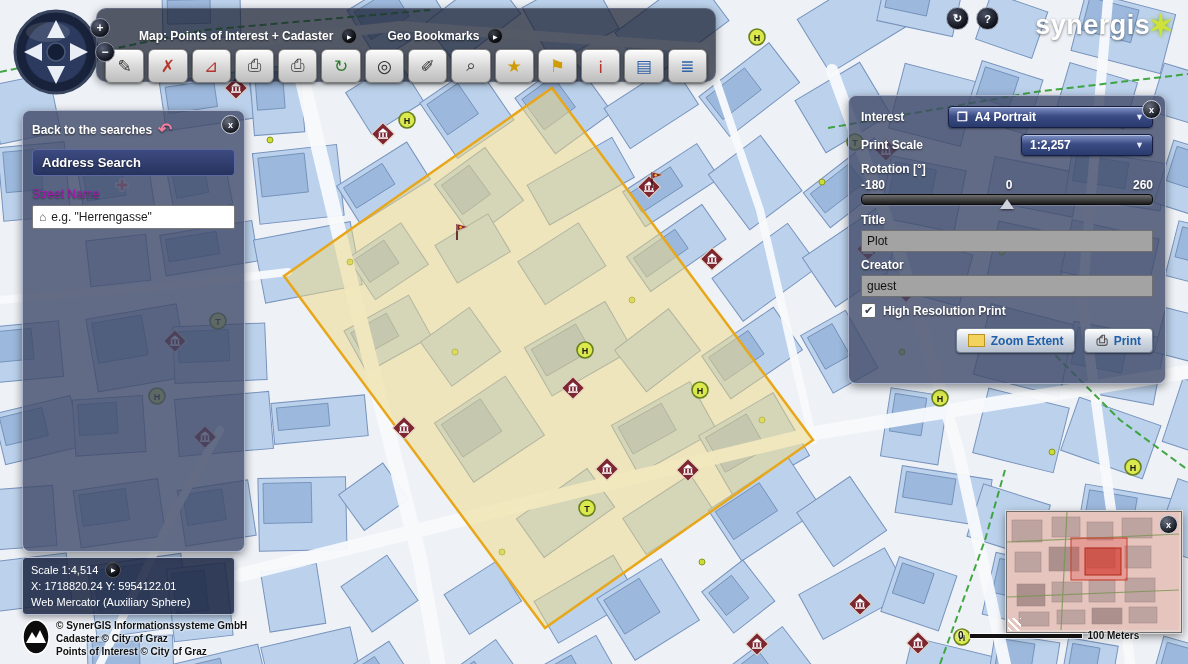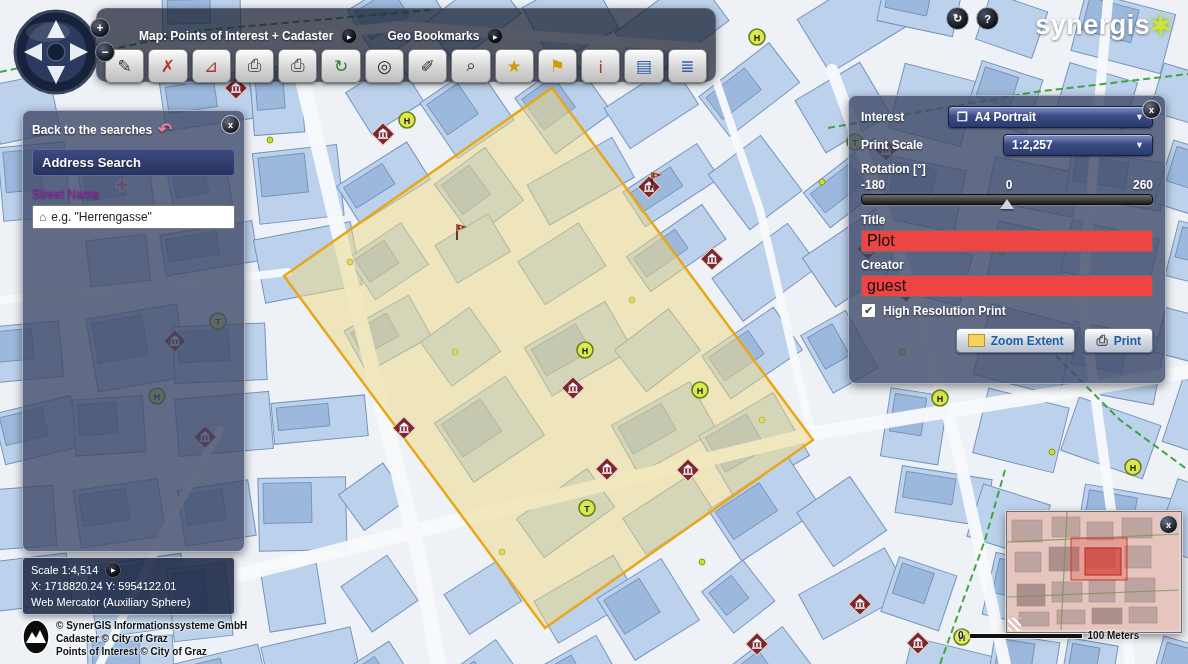--- a/index.html
+++ b/index.html
@@ -63,21 +63,21 @@
     border:1px solid #171f45;border-radius:4px;box-shadow:inset 0 1px 0 rgba(255,255,255,.45),0 1px 2px rgba(0,0,0,.4);
     color:#fff;font-size:12px;font-weight:bold;display:flex;align-items:center;gap:7px;padding:0 8px;box-sizing:border-box;cursor:pointer;}
   .dropdown .arr{margin-left:auto;font-size:9px;color:#e8ecf8;}
   .dropdown .docico{font-size:12px;color:#fff;}
   .sliderlabels{display:flex;justify-content:space-between;margin:2px 0 2px 0;}
   .slidertrack{position:relative;height:9px;border-radius:4px;border:1px solid #0d0d0d;
     background:linear-gradient(#707070,#1b1b1b);box-shadow:0 1px 1px rgba(255,255,255,.2);margin-bottom:8px;cursor:pointer;}
   .sliderhandle{position:absolute;left:50%;top:4px;transform:translateX(-50%);width:0;height:0;cursor:grab;
     border-left:7px solid transparent;border-right:7px solid transparent;border-bottom:10px solid #cfd4dc;
     filter:drop-shadow(0 1px 1px rgba(0,0,0,.6));}
-  .textinput{background:#ef4444;border:1px solid #6f6f6f;height:18px;font-size:16px;color:#111;
+  .textinput{background:#a3a3a3;border:1px solid #6f6f6f;height:18px;font-size:12px;color:#111;
     display:flex;align-items:center;padding:1px 5px;margin:3px 0 6px 0;cursor:text;}
   .checkrow{display:flex;align-items:center;gap:7px;margin:4px 0 10px 0;cursor:pointer;}
   .checkbox{width:13px;height:13px;background:#fff;border:1px solid #666;border-radius:2px;
     display:flex;align-items:center;justify-content:center;font-size:11px;color:#3a3f4a;line-height:1;}
   .btnrow{display:flex;justify-content:flex-end;gap:9px;}
   .gbtn{height:25px;padding:0 11px;border-radius:4px;border:1px solid #6e7b8e;
     background:linear-gradient(#ffffff,#d3dae3 50%,#b7c1ce);box-shadow:0 1px 2px rgba(0,0,0,.5), inset 0 1px 0 #fff;
     font-size:12px;font-weight:bold;color:#1f5fa8;display:flex;align-items:center;gap:6px;cursor:pointer;font-family:"Liberation Sans",sans-serif;}
   .extent-ico{width:15px;height:11px;background:#f2d35c;border:1px solid #bb9322;display:inline-block;}
   .print-ico{color:#555;font-size:14px;}
@@ -479,21 +479,21 @@
       <span class="lbl">Interest</span>
       <div class="dropdown" style="width:205px">
         <span class="docico">❐</span>
         <span>A4 Portrait</span>
         <span class="arr">▼</span>
       </div>
     </div>
 
     <div class="prow">
       <span class="lbl">Print Scale</span>
-      <div class="dropdown" style="width:150px">
+      <div class="dropdown" style="width:132px">
         <span>1:2,257</span>
         <span class="arr">▼</span>
       </div>
     </div>
 
     <div class="lbl">Rotation [°]</div>
     <div class="sliderlabels">
       <span class="lbl">-180</span>
       <span class="lbl">0</span>
       <span class="lbl">260</span>

